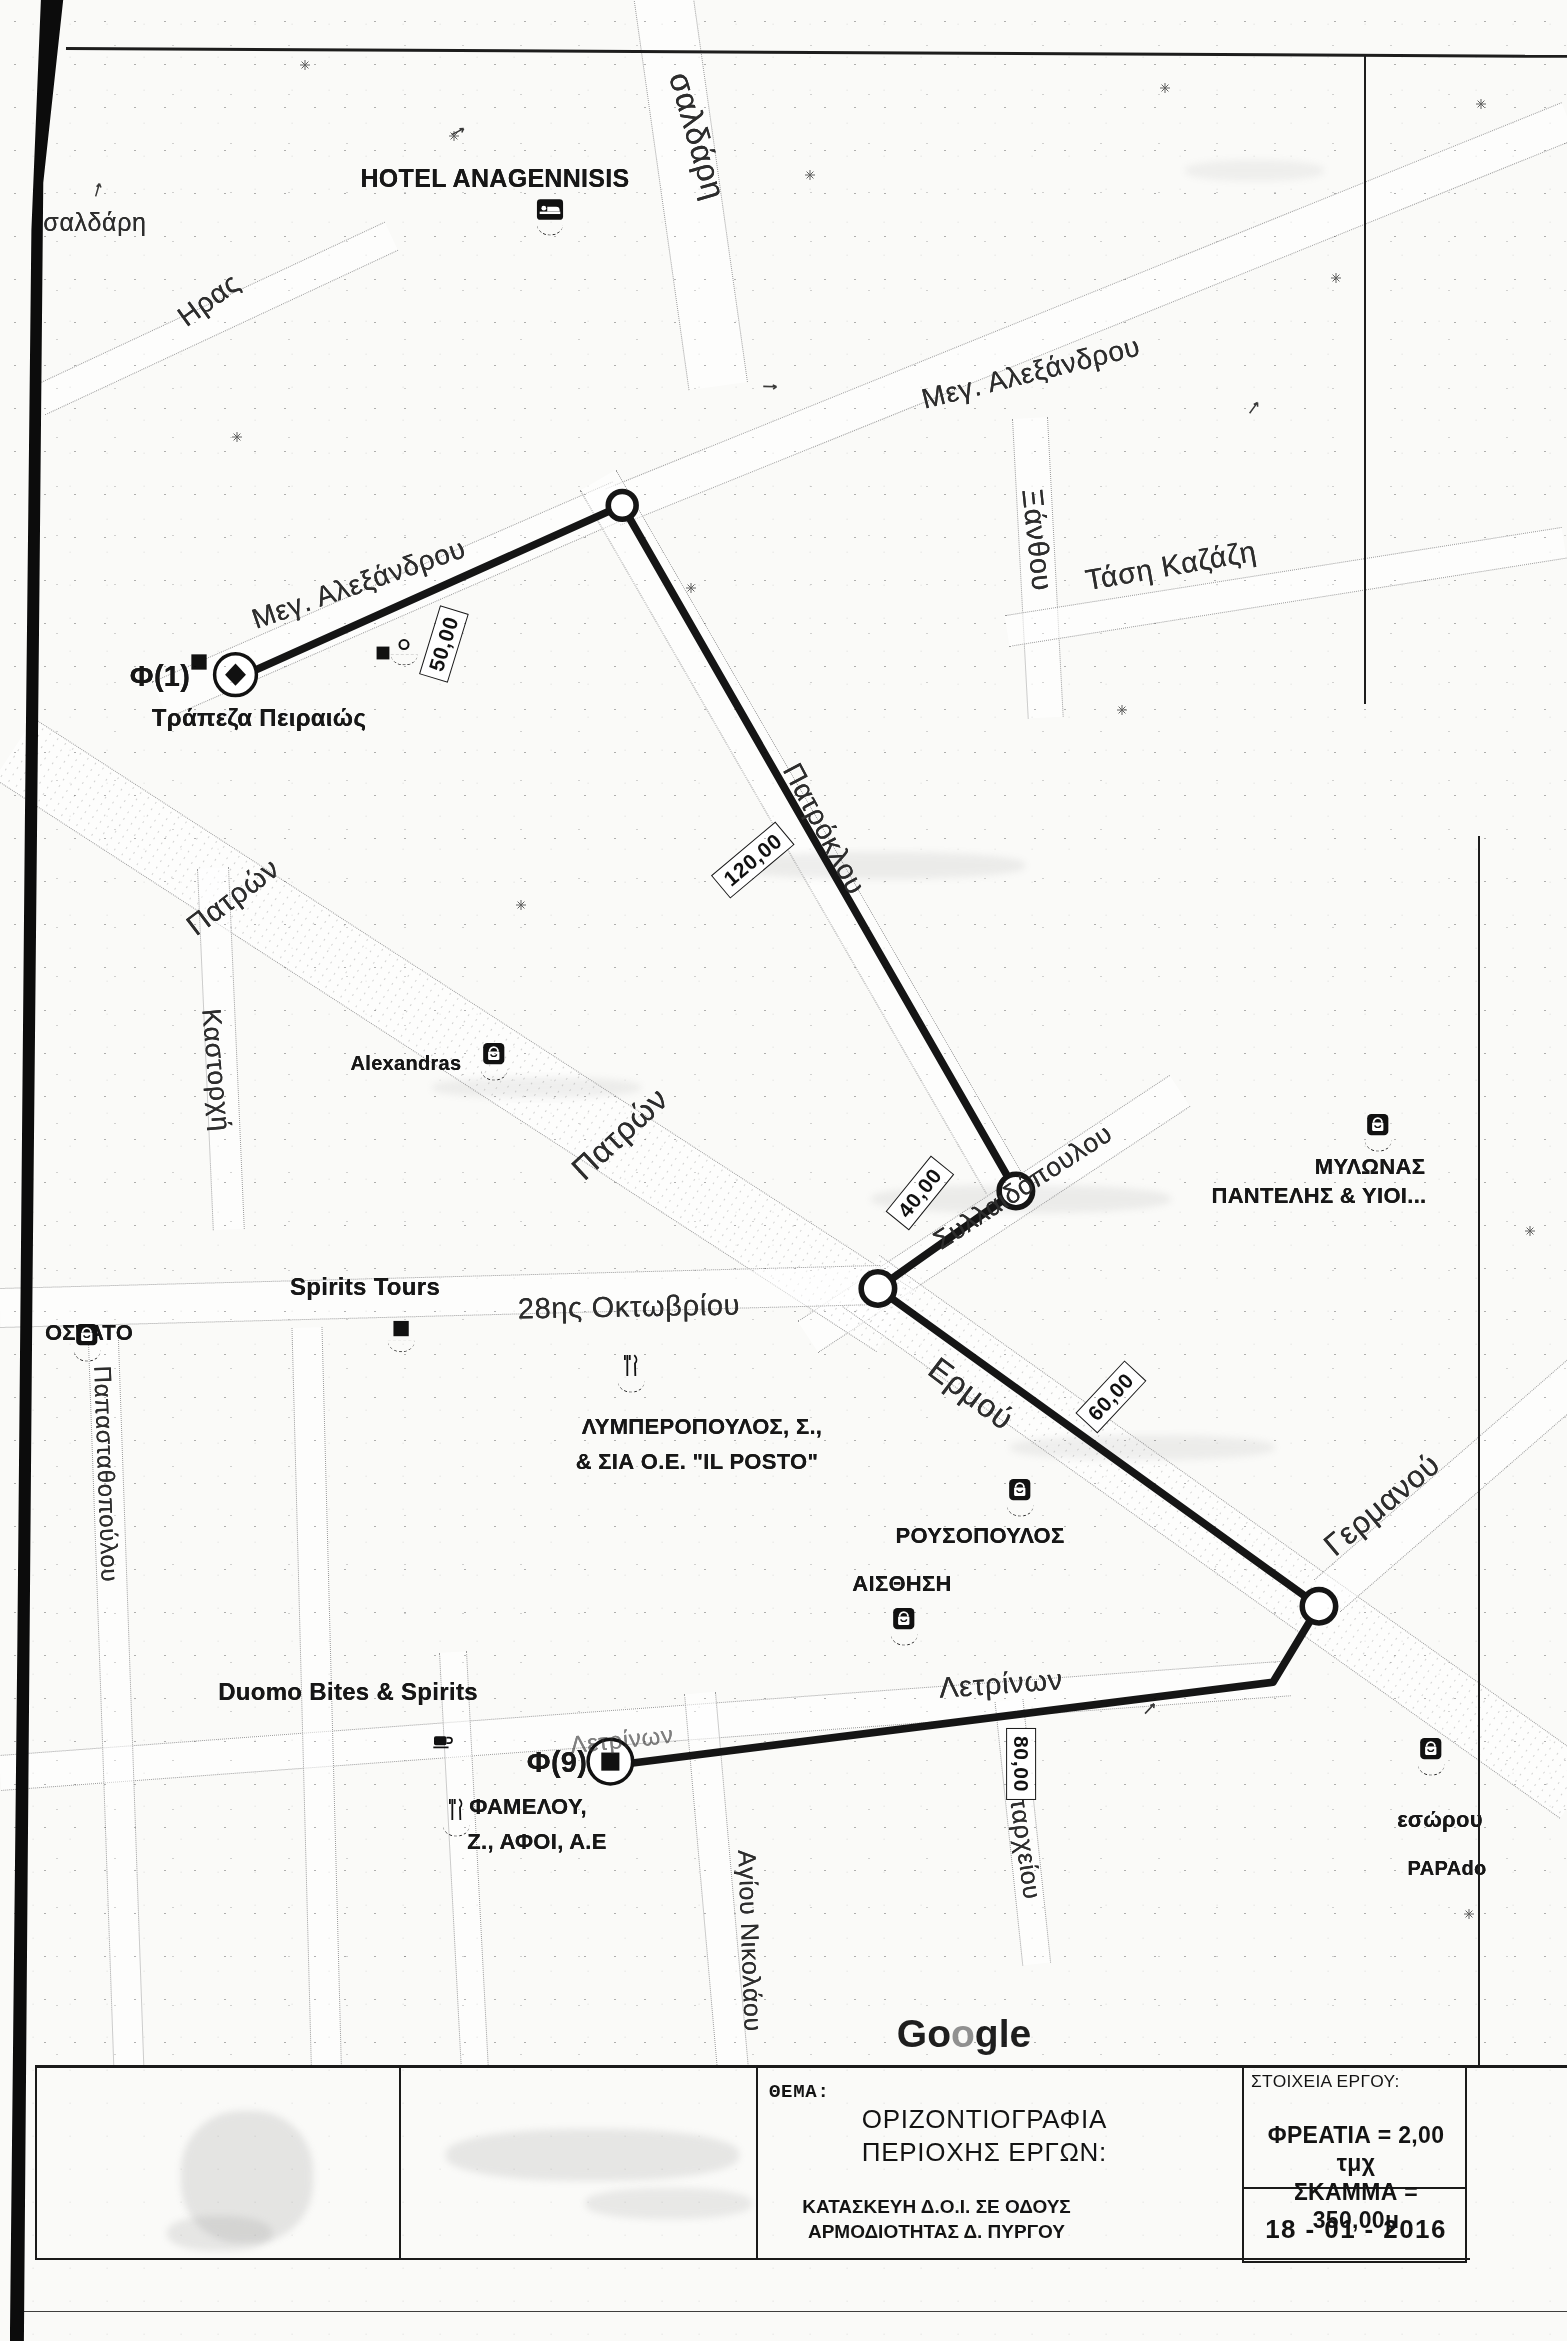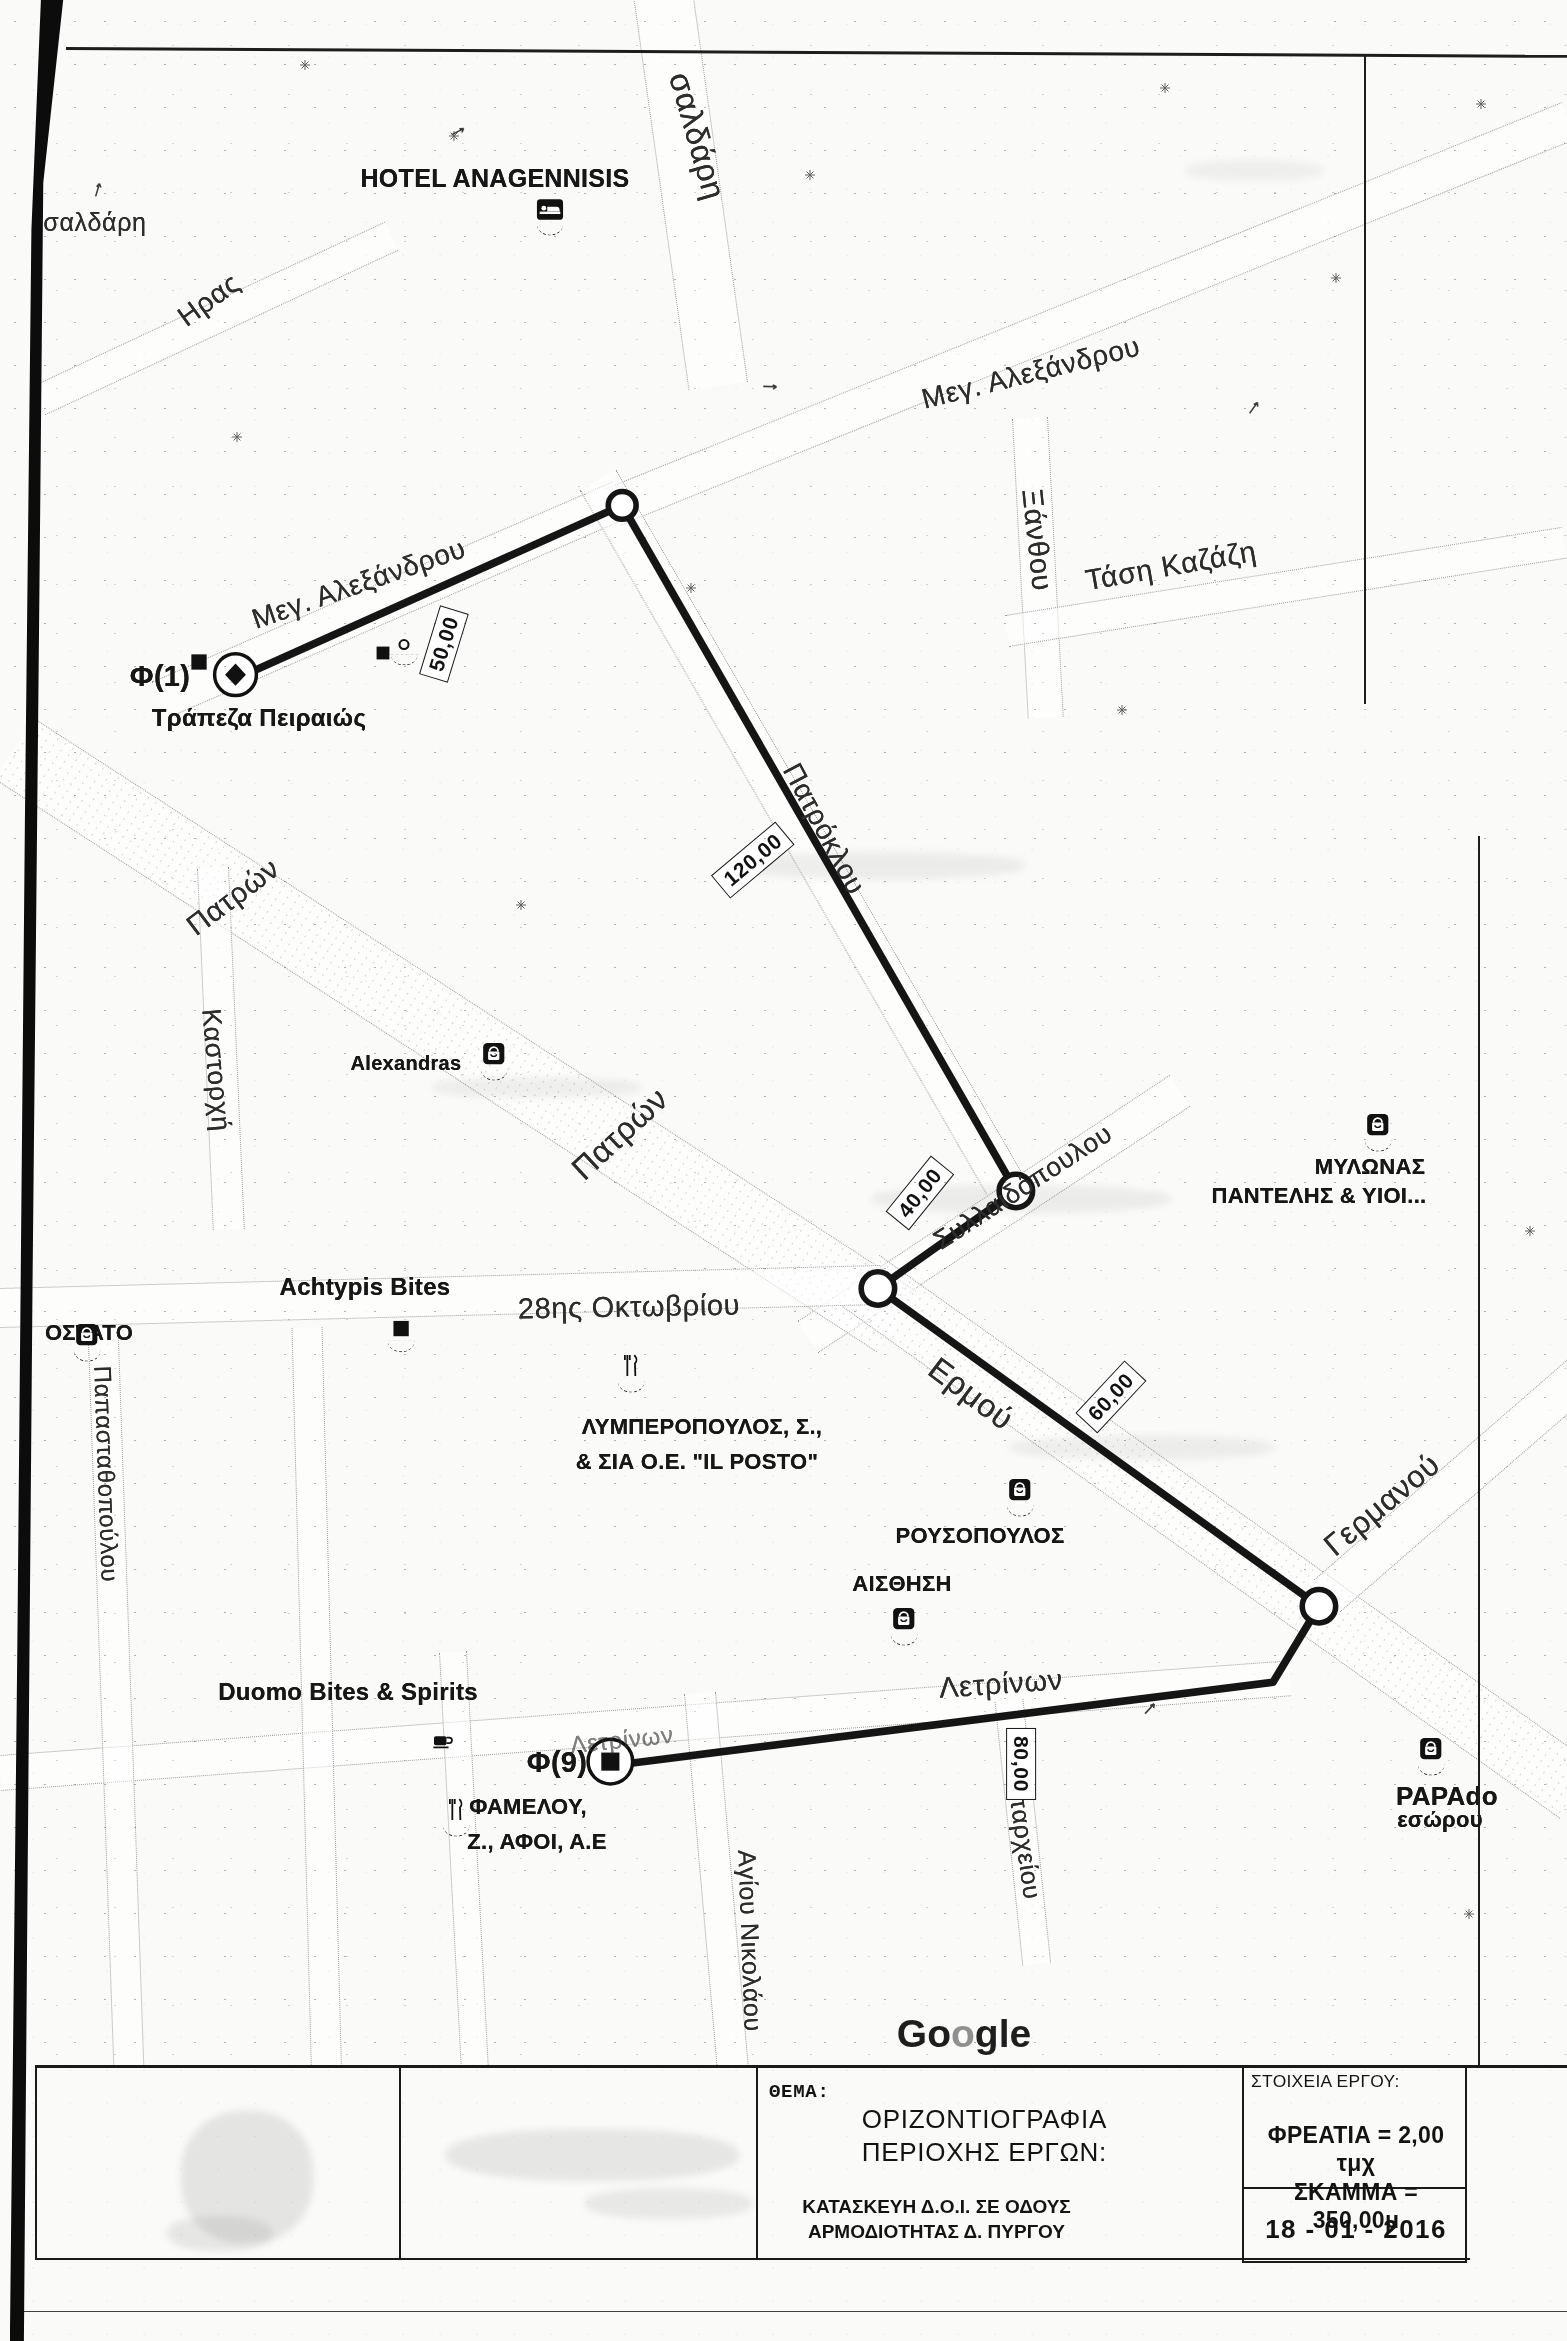--- a/index.html
+++ b/index.html
@@ -138,32 +138,32 @@
       <div class="street" style="left: 697px; top: 136px; font-size: 32px; opacity: 1; transform: translate(-50%, -50%) rotate(74deg);">σαλδάρη</div>
       <div class="street" style="left: 1171px; top: 566px; font-size: 29px; opacity: 1; transform: translate(-50%, -50%) rotate(-10deg);">Τάση Καζάζη</div>
       <div class="street" style="left: 209px; top: 300px; font-size: 28px; opacity: 1; transform: translate(-50%, -50%) rotate(-36deg);">Ηρας</div>
       <div class="street" style="left: 95px; top: 222px; font-size: 25px; opacity: 1; transform: translate(-50%, -50%) rotate(0deg);">σαλδάρη</div>
       <div class="street" style="left: 106px; top: 1474px; font-size: 24px; opacity: 1; transform: translate(-50%, -50%) rotate(88deg);">Παπασταθοπούλου</div>
       <div class="street" style="left: 750px; top: 1941px; font-size: 25px; opacity: 1; transform: translate(-50%, -50%) rotate(88deg);">Αγίου Νικολάου</div>
       <div class="street" style="left: 1024px; top: 1837px; font-size: 25px; opacity: 1; transform: translate(-50%, -50%) rotate(82deg);">Επαρχείου</div>
       <div class="poi" style="left: 495px; top: 178px; font-size: 25px; transform: translate(-50%, -50%);">HOTEL ANAGENNISIS</div>
       <div class="poi" style="left: 259px; top: 718px; font-size: 24px; transform: translate(-50%, -50%);">Τράπεζα Πειραιώς</div>
       <div class="poi" style="left: 406px; top: 1063px; font-size: 20px; transform: translate(-50%, -50%);">Alexandras</div>
-      <div class="poi" style="left: 365px; top: 1287px; font-size: 24px; transform: translate(-50%, -50%);">Achtypis Bites</div>
+      <div class="poi" style="left: 365px; top: 1287px; font-size: 24px; transform: translate(-50%, -50%);">Spirits Tours</div>
       <div class="poi" style="left: 89px; top: 1302px; font-size: 22px; transform: translate(-50%, -50%); margin-top: 31px;">ΟΣΤΑΤΟ</div>
       <div class="poi" style="left: 702px; top: 1427px; font-size: 22px; transform: translate(-50%, -50%);">ΛΥΜΠΕΡΟΠΟΥΛΟΣ, Σ.,</div>
       <div class="poi" style="left: 697px; top: 1462px; font-size: 22px; transform: translate(-50%, -50%);">&amp; ΣΙΑ Ο.Ε. "IL POSTO"</div>
       <div class="poi" style="left: 980px; top: 1536px; font-size: 22px; transform: translate(-50%, -50%); text-align: center;">ΡΟΥΣΟΠΟΥΛΟΣ</div>
       <div class="poi" style="left: 902px; top: 1584px; font-size: 22px; transform: translate(-50%, -50%);">ΑΙΣΘΗΣΗ</div>
       <div class="poi" style="left: 1370px; top: 1167px; font-size: 22px; transform: translate(-50%, -50%);">ΜΥΛΩΝΑΣ</div>
       <div class="poi" style="left: 1319px; top: 1196px; font-size: 22px; transform: translate(-50%, -50%);">ΠΑΝΤΕΛΗΣ &amp; ΥΙΟΙ...</div>
       <div class="poi" style="left: 348px; top: 1692px; font-size: 24px; transform: translate(-50%, -50%);">Duomo Bites &amp; Spirits</div>
       <div class="poi" style="left: 528px; top: 1807px; font-size: 22px; transform: translate(-50%, -50%);">ΦΑΜΕΛΟΥ,</div>
       <div class="poi" style="left: 537px; top: 1842px; font-size: 22px; transform: translate(-50%, -50%);">Ζ., ΑΦΟΙ, Α.Ε</div>
-      <div class="poi" style="left: 1447px; top: 1796px; font-size: 26px; transform: translate(-50%, -50%);">PAPAdo</div>
+      <div class="poi" style="left: 1447px; top: 1868px; font-size: 20px; transform: translate(-50%, -50%);">PAPAdo</div>
       <div class="poi" style="left: 1440px; top: 1820px; font-size: 22px; transform: translate(-50%, -50%);">εσώρου</div>
       <div class="poi marker-label" style="left: 160px; top: 676px; font-size: 29px; transform: translate(-50%, -50%);">Φ(1)</div>
       <div class="poi marker-label" style="left: 557px; top: 1762px; font-size: 29px; transform: translate(-50%, -50%);">Φ(9)</div>
       <div class="icon" style="left: 550px; top: 217px; transform: translate(-50%, -50%) rotate(0deg);"><svg width="28" height="22" viewBox="0 0 40 32">
           <rect x="1" y="1" width="38" height="30" rx="5" fill="#111"></rect>
           <circle cx="11" cy="14" r="3.5" fill="#fff"></circle>
           <path d="M16 12 h13 a5 5 0 0 1 5 5 v2 h-18 z" fill="#fff"></path>
           <rect x="5" y="19" width="30" height="3.5" fill="#fff"></rect>
         </svg><div class="arc"></div></div>
       <div class="icon" style="left: 494px; top: 1061px; transform: translate(-50%, -50%) rotate(0deg);"><svg width="24" height="24" viewBox="0 0 34 34">

